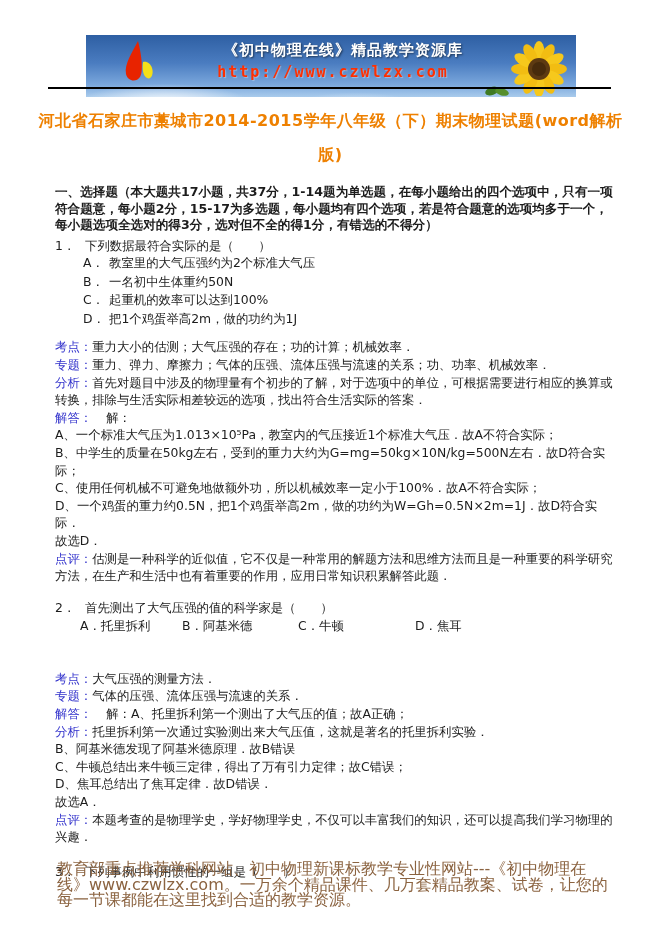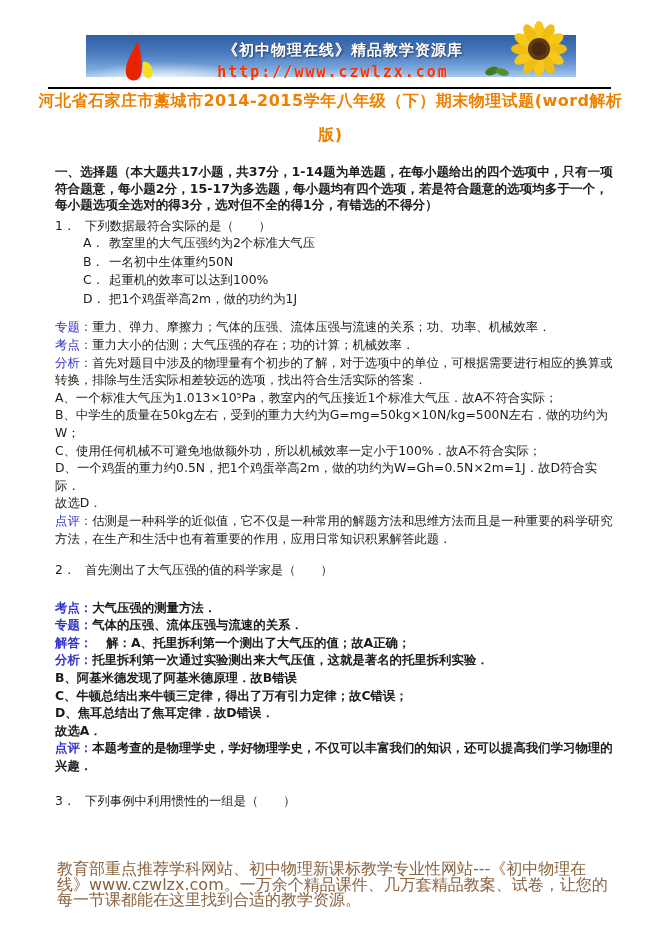--- a/index.html
+++ b/index.html
@@ -7,21 +7,21 @@
   .page {
     position:relative; width:661px; height:936px; margin:0 auto;
     background:#fff; overflow:hidden;
     font-family:"DejaVu Sans","Liberation Sans",sans-serif;
     color:#1c1c1c; font-size:12.4px; line-height:17.6px;
   }
   .content { padding:0 48px 0 55px; }
 
   
   .banner {
-    position:relative; width:490px; height:42px; margin:35px auto 0;
+    position:relative; width:490px; height:62px; margin:35px auto 0;
     background:
       radial-gradient(ellipse 120px 26px at 16% 108%, rgba(255,255,255,0.85), rgba(255,255,255,0) 70%),
       radial-gradient(ellipse 90px 20px at 55% 115%, rgba(255,255,255,0.5), rgba(255,255,255,0) 70%),
       linear-gradient(to bottom, #2e5fa3 0%, #4a7cc0 45%, #7aa7dc 80%, #a9cbec 100%);
     overflow:visible;
   }
   .banner-title {
     position:absolute; top:7px; left:80px; right:55px; text-align:center;
     color:#ffffff; font-weight:bold; font-size:15px; letter-spacing:1px;
     text-shadow:1px 1px 2px rgba(0,0,0,0.55); white-space:nowrap;
@@ -56,21 +56,21 @@
   .opt-letter { width:26px; flex:0 0 26px; }
 
   .analysis { margin-top:10px; }
   .analysis p, .analysis div { line-height:17.6px; }
   .lbl { color:#3333cc; }
   .jieda-intro { margin-left:14px; }
 
   .q2-block { margin-top:14px; }
   .q2-opts { display:flex; padding-left:25px; line-height:18px; margin-top:0.5px; }
   .q2-opt-a { width:102px; } .q2-opt-b { width:116px; } .q2-opt-c { width:117px; }
-  .analysis2 { margin-top:20px;font-weight:bold; }
+  .analysis2 { margin-top:35px; }
 
   .q3-block { margin-top:17px; }
 
   .footer {
     position:absolute; left:57px; right:44px; top:861px;
     color:#8b6340; font-size:16px; line-height:15.5px;
   }
 </style>
 </head>
 <body>
@@ -165,35 +165,42 @@
         <span class="opt-letter">C．</span>
         <span>起重机的效率可以达到100%</span>
       </div>
       <div class="opt-row">
         <span class="opt-letter">D．</span>
         <span>把1个鸡蛋举高2m，做的功约为1J</span>
       </div>
     </div>
 
     <div class="analysis">
+      <p><span class="lbl">考点：</span><span>重力大小的估测；大气压强的存在；功的计算；机械效率．</span></p>
       <p><span class="lbl">专题：</span><span>重力、弹力、摩擦力；气体的压强、流体压强与流速的关系；功、功率、机械效率．</span></p>
-      <p><span class="lbl">考点：</span><span>重力大小的估测；大气压强的存在；功的计算；机械效率．</span></p>
       <p><span class="lbl">分析：</span><span>首先对题目中涉及的物理量有个初步的了解，对于选项中的单位，可根据需要进行相应的换算或转换，排除与生活实际相差较远的选项，找出符合生活实际的答案．</span></p>
+      <p><span class="lbl">解答：</span><span class="jieda-intro">解：</span></p>
       <div>A、一个标准大气压为1.013×10⁵Pa，教室内的气压接近1个标准大气压．故A不符合实际；</div>
-      <div>B、中学生的质量在50kg左右，受到的重力大约为G=mg=50kg×10N/kg=500N左右．做的功约为W；</div>
+      <div>B、中学生的质量在50kg左右，受到的重力大约为G=mg=50kg×10N/kg=500N左右．故D符合实际；</div>
       <div>C、使用任何机械不可避免地做额外功，所以机械效率一定小于100%．故A不符合实际；</div>
       <div>D、一个鸡蛋的重力约0.5N，把1个鸡蛋举高2m，做的功约为W=Gh=0.5N×2m=1J．故D符合实际．</div>
       <div>故选D．</div>
       <p><span class="lbl">点评：</span><span>估测是一种科学的近似值，它不仅是一种常用的解题方法和思维方法而且是一种重要的科学研究方法，在生产和生活中也有着重要的作用，应用日常知识积累解答此题．</span></p>
     </div>
 
     <div class="q2-block">
       <div class="q-row" style="margin-top:0">
         <span class="q-num">2．</span>
         <span>首先测出了大气压强的值的科学家是（　　）</span>
+      </div>
+      <div class="q2-opts">
+        <span class="q2-opt-a">A．托里拆利</span>
+        <span class="q2-opt-b">B．阿基米德</span>
+        <span class="q2-opt-c">C．牛顿</span>
+        <span>D．焦耳</span>
       </div>
     </div>
 
     <div class="analysis analysis2">
       <p><span class="lbl">考点：</span><span>大气压强的测量方法．</span></p>
       <p><span class="lbl">专题：</span><span>气体的压强、流体压强与流速的关系．</span></p>
       <p><span class="lbl">解答：</span><span class="jieda-intro">解：A、托里拆利第一个测出了大气压的值；故A正确；</span></p>
       <p><span class="lbl">分析：</span><span>托里拆利第一次通过实验测出来大气压值，这就是著名的托里拆利实验．</span></p>
       <div>B、阿基米德发现了阿基米德原理．故B错误</div>
       <div>C、牛顿总结出来牛顿三定律，得出了万有引力定律；故C错误；</div>

